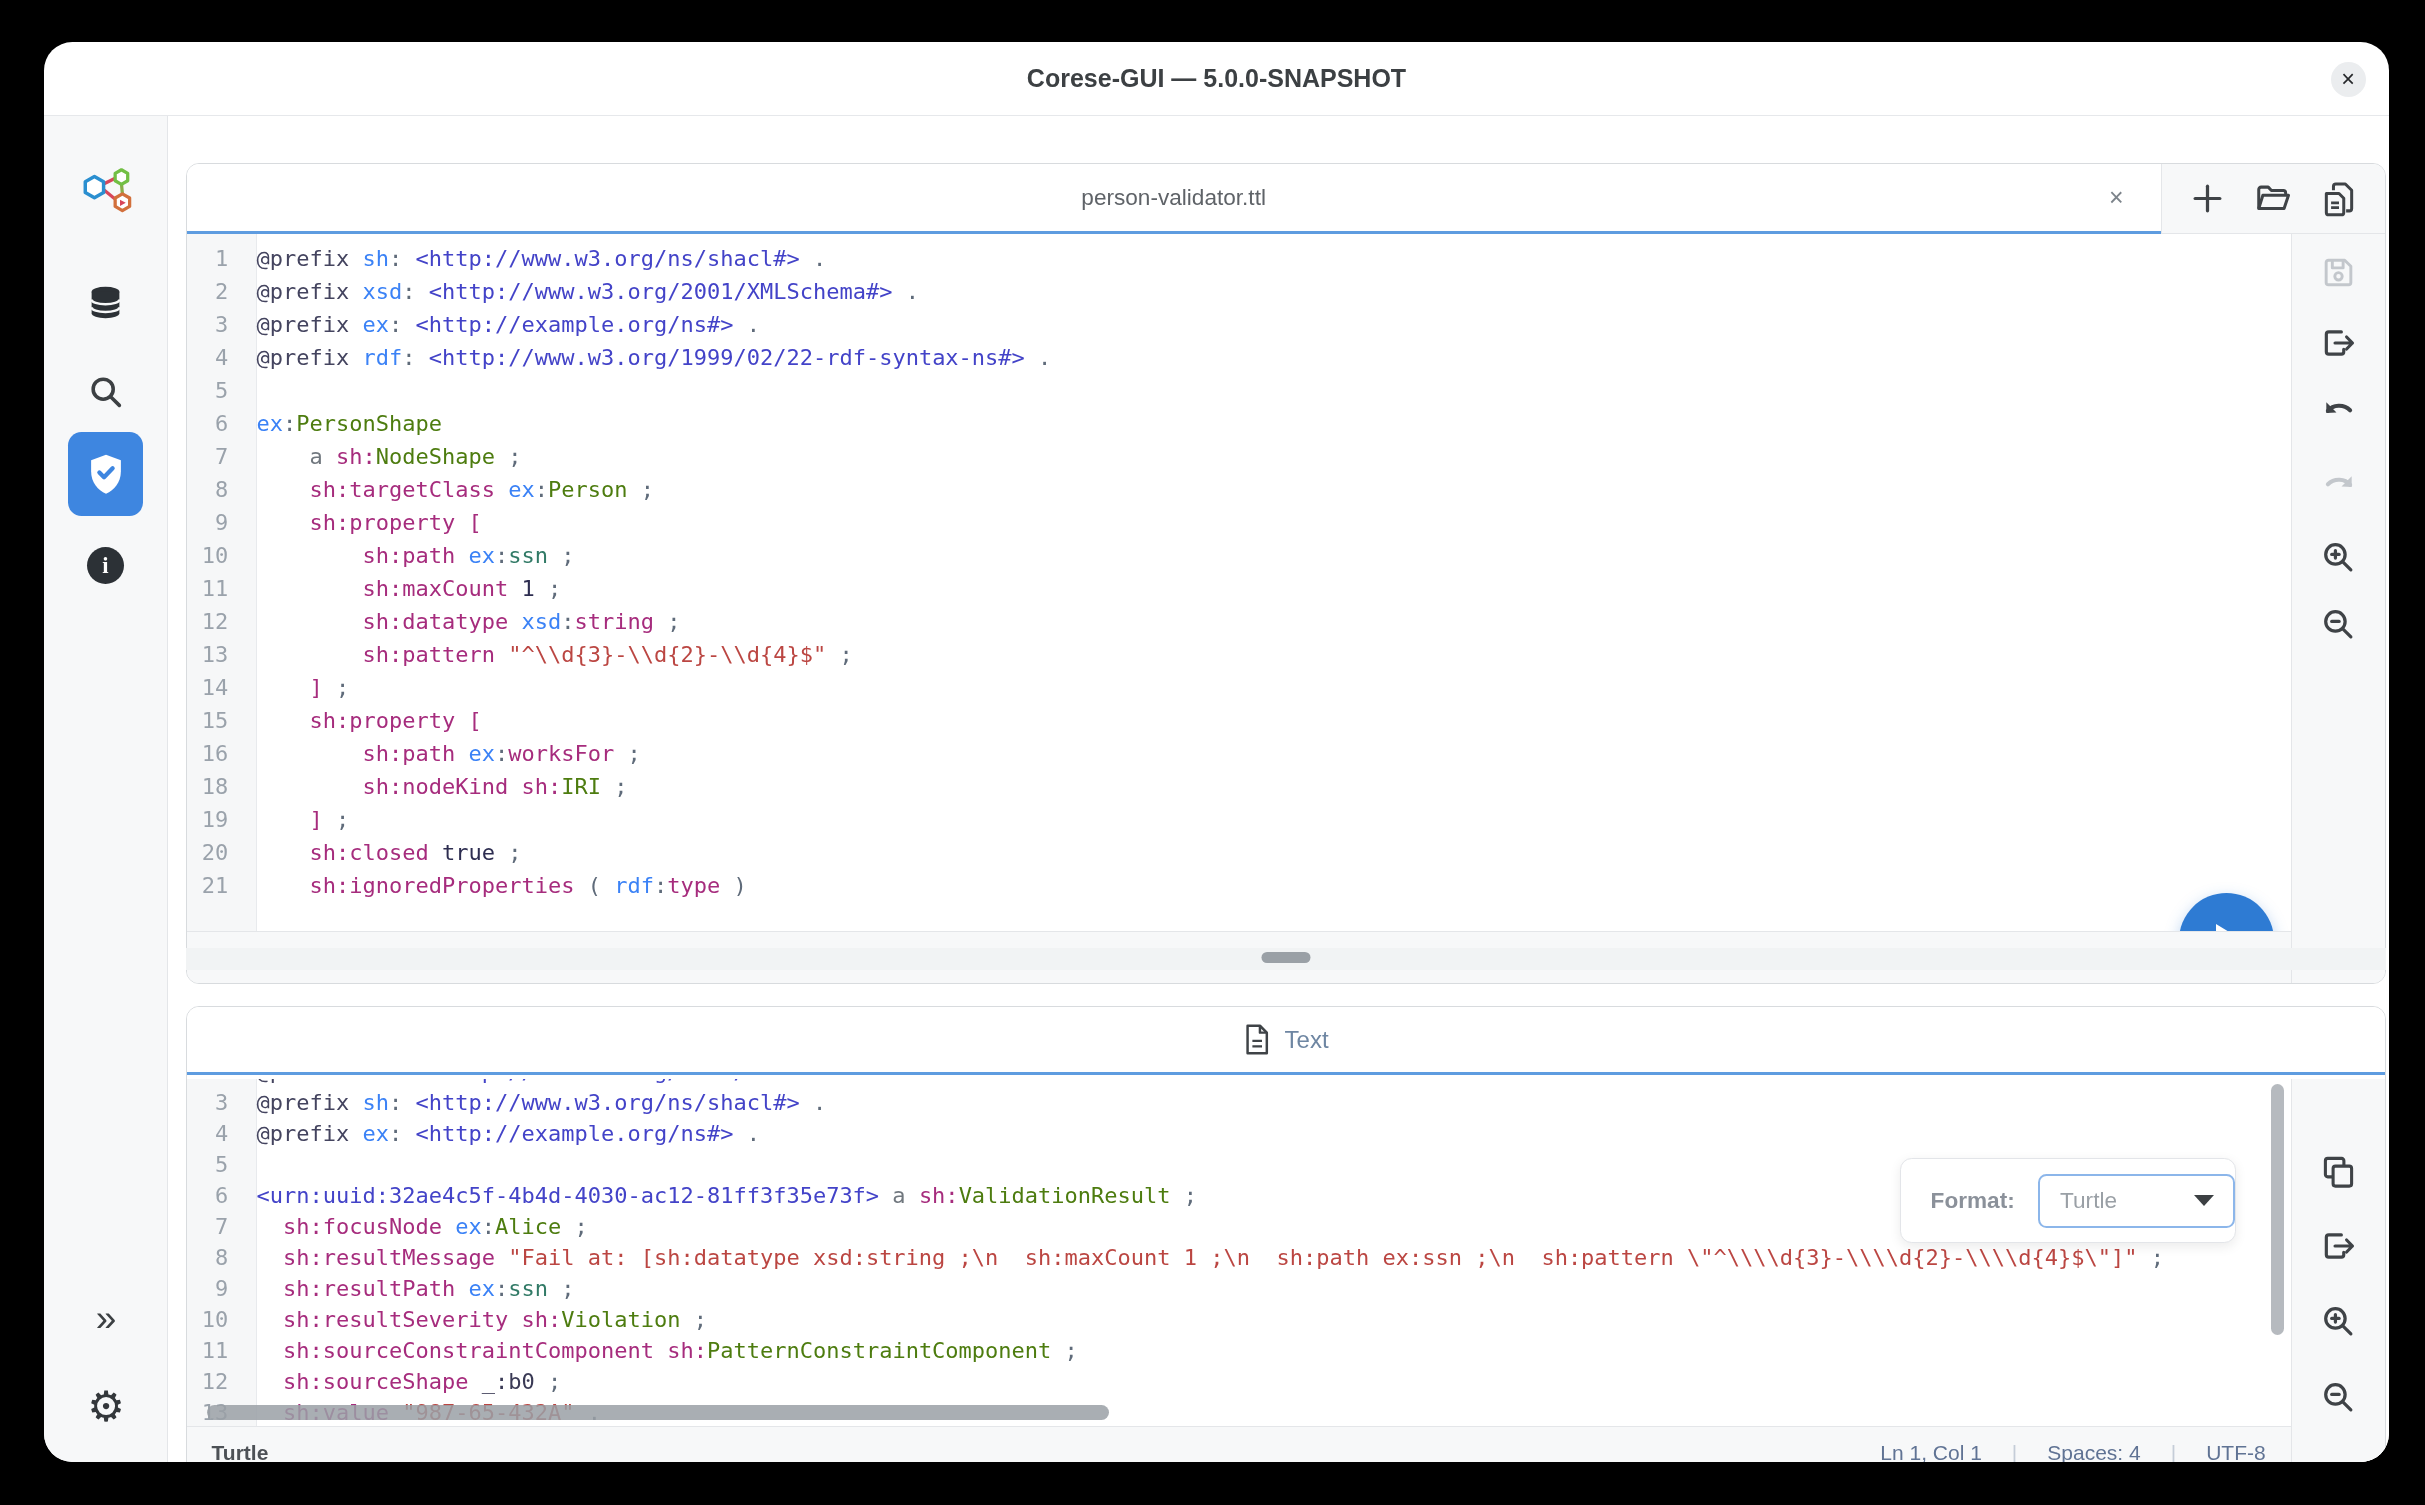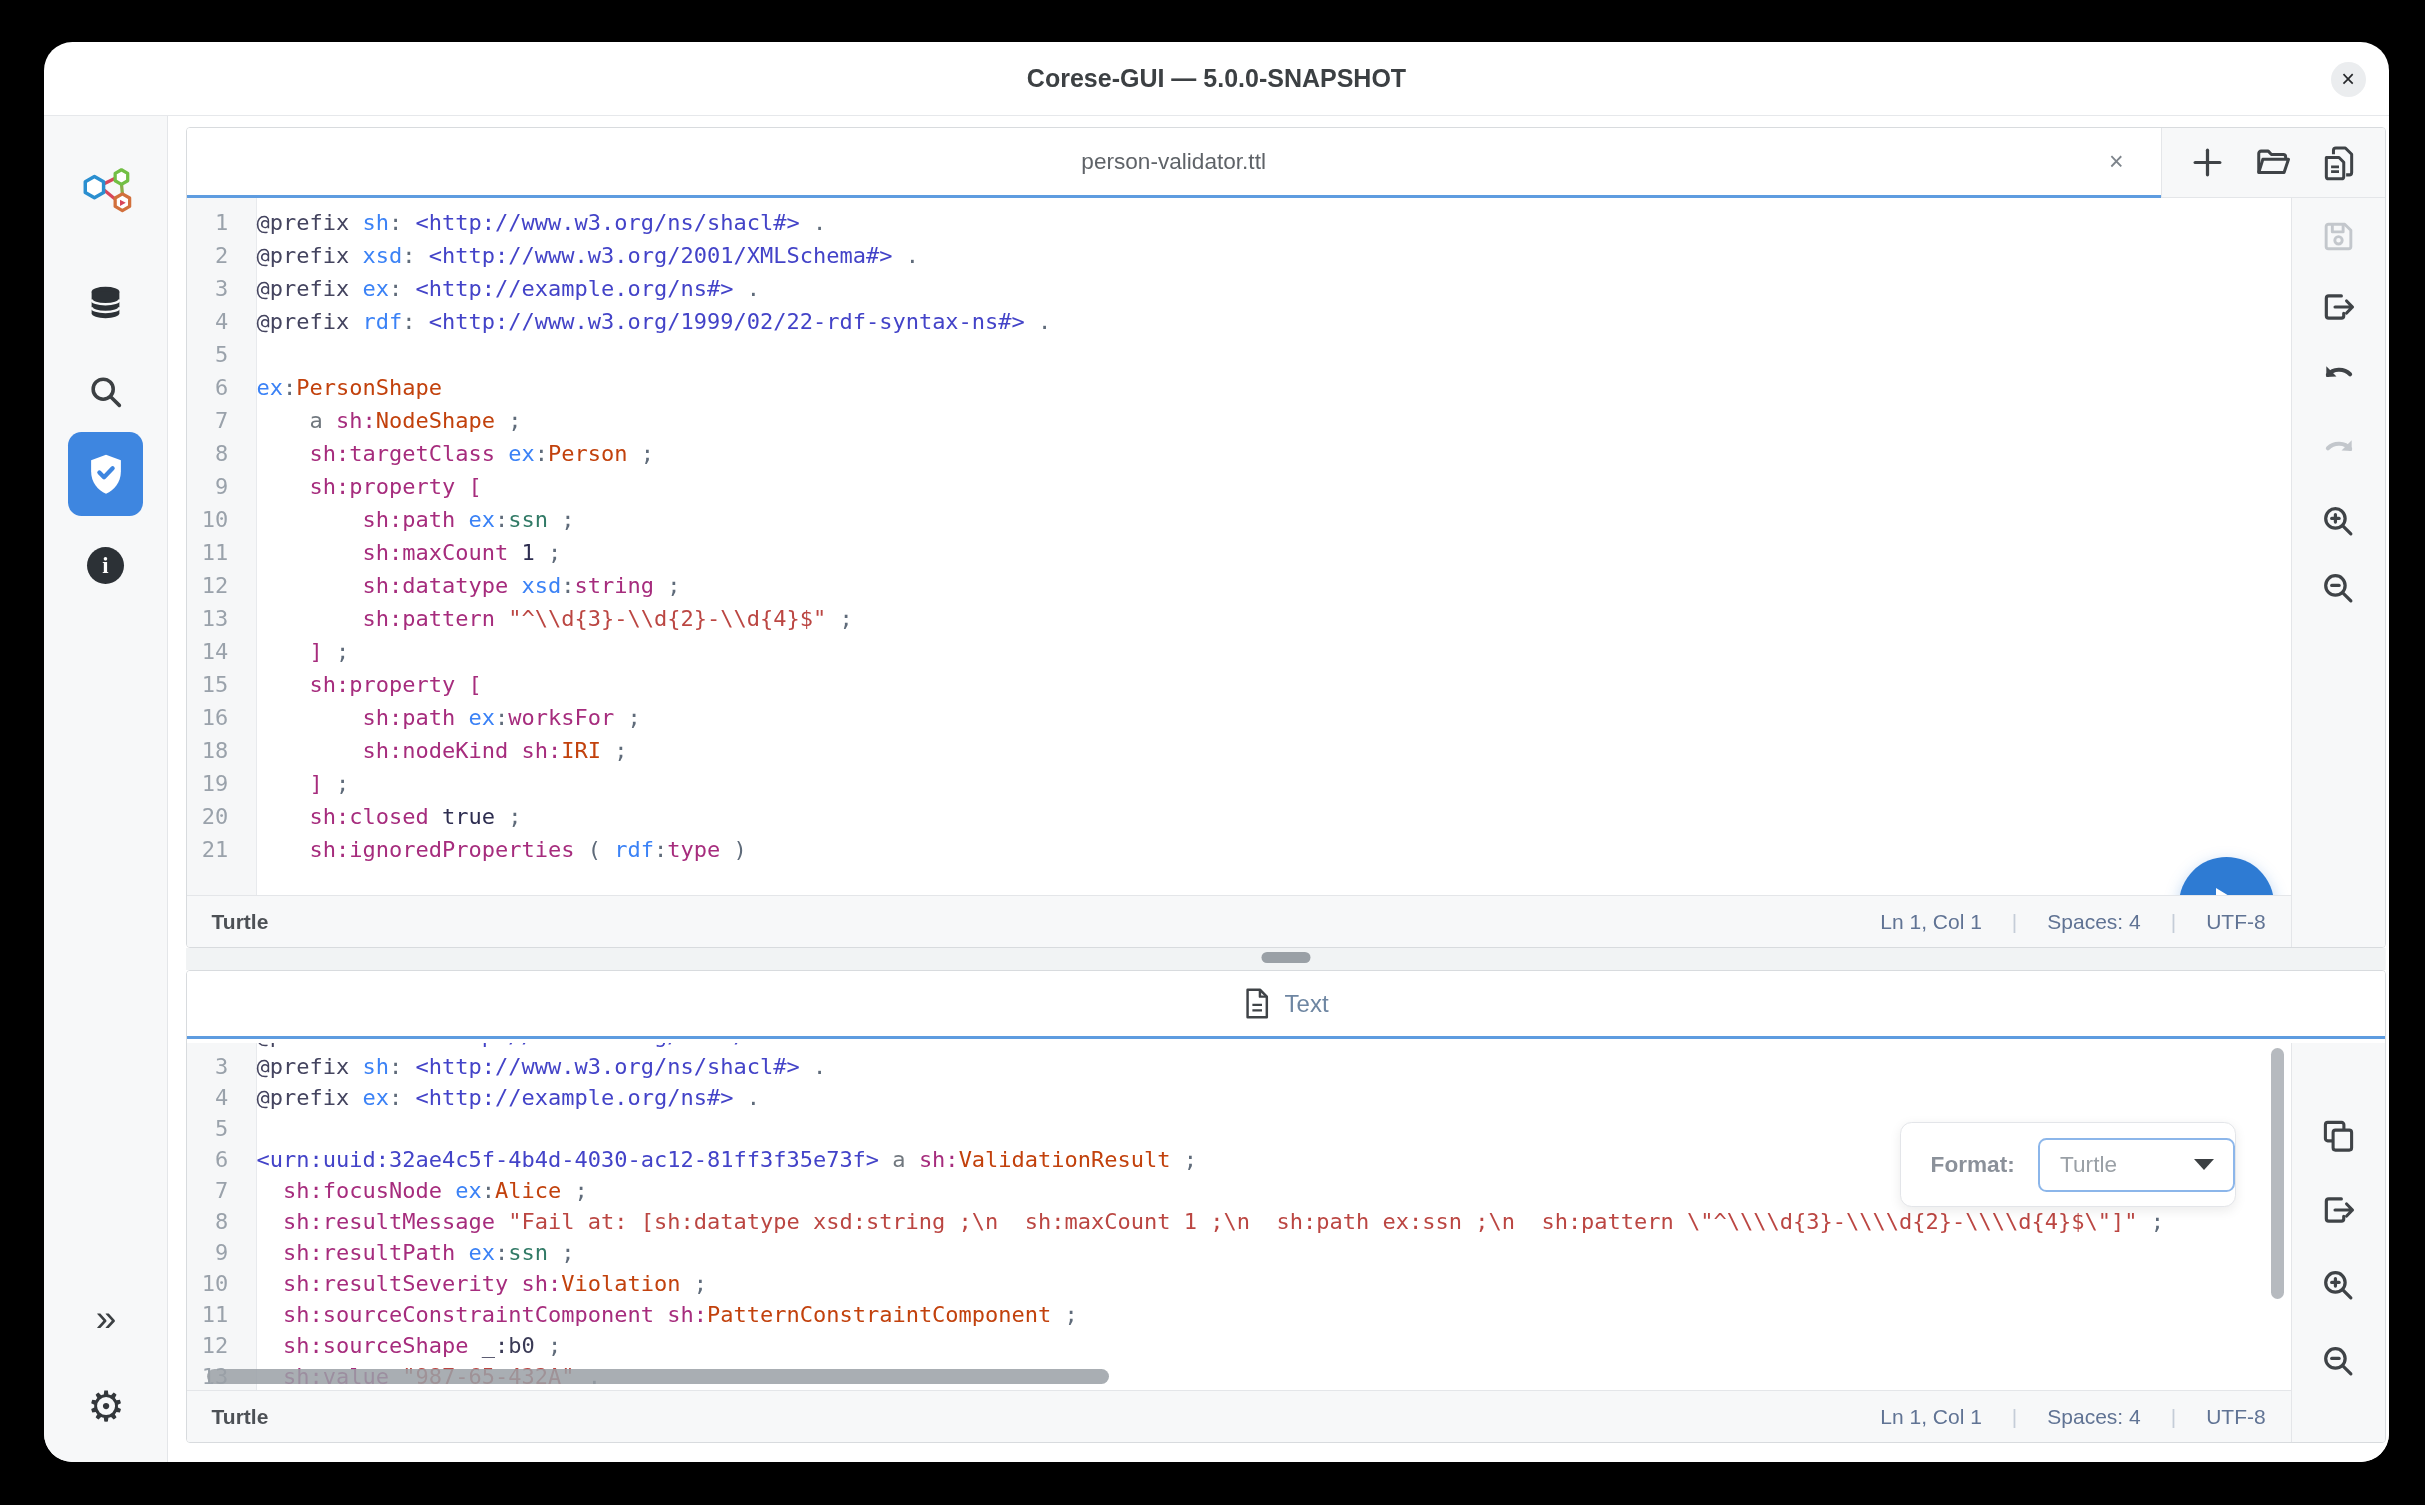--- a/index.html
+++ b/index.html
@@ -19,21 +19,21 @@
   .s-logo { left:35px; top:48px; width:54px; height:54px; }
   .s-db { left:43px; top:168px; width:37px; height:37px; }
   .s-search { left:43px; top:257px; width:37px; height:37px; }
   .s-shield-box { left:24px; top:316px; width:75px; height:84px; border-radius:13.4px; background:#3e86e0; }
   .s-info { left:43px; top:431px; width:37px; height:37px; border-radius:50%; background:#2c3136; color:#fff; font-weight:700; font-size:22.6px; font-family:"Liberation Serif", serif; }
   .s-expand { left:0; top:1181px; width:124px; height:43px; font-size:37px; color:#3c4043; }
   .s-gear { left:0; top:1267px; width:124px; height:47px; font-size:42px; color:#33373b; }
 
   .main { flex:1; position:relative; background:#fff; }
 
-  .pane { position:absolute; left:17.6px; right:3.3px; background:#fff; border:1.7px solid #d8dbde; border-radius:4px; overflow:hidden; }
+  .pane { position:absolute; left:17.6px; right:3.3px; background:#fff; border:1.7px solid #d8dbde; border-radius:13px; overflow:hidden;margin-top:36px; }
   .pane-top { top:11px; height:821px; }
   .pane-bottom { top:854px; height:473px; }
 
   
   .tabbar { height:70px; display:flex; }
   .tab-zone { flex:1; position:relative; display:flex; align-items:center; justify-content:center; border-bottom:3.3px solid #5e9ce0; background:#fff; }
   .tab-label { font-size:22.6px; color:#5f6368; }
   .tab-close { position:absolute; right:37px; top:0; height:100%; display:flex; align-items:center; font-size:25px; color:#7d848b; }
   .tab-actions { width:224px; background:#f7f8f9; border-left:0.8px solid #e4e6e9; border-bottom:0.8px solid #e4e6e9; display:flex; align-items:center; justify-content:space-evenly; }
   .tbtn { width:40px; height:40px; display:flex; align-items:center; justify-content:center; color:#3f4347; }
@@ -48,21 +48,21 @@
   .code-line { display:flex; align-items:center; white-space:pre; height:33px; }
   .code-bottom .code-line { height:31px; }
   .ln { width:55px; flex:none; text-align:right; padding-right:13.4px; color:#9aa2ab; }
   .lc { padding-left:15px; }
 
   .tok-kw  { color:#44445f; }
   .tok-pfx { color:#3b82f6; }
   .tok-iri { color:#4343c8; }
   .tok-pun { color:#5f6b7a; }
   .tok-prop{ color:#a62c7d; }
-  .tok-cls { color:#c2410c; }
+  .tok-cls { color:#4d7c0f; }
   .tok-str { color:#bb4642; }
   .tok-num { color:#2d2d50; }
   .tok-bn  { color:#3a3a55; }
   .tok-a   { color:#70777e; }
   .tok-loc { color:#317a66; }
   .tok-ws  { color:#383a42; }
 
   
   .side-strip { position:absolute; right:0; top:70px; bottom:0; width:94px; background:#f7f8f9; border-left:0.8px solid #e4e6e9; }
   .pane-bottom .side-strip { top:72px; }

